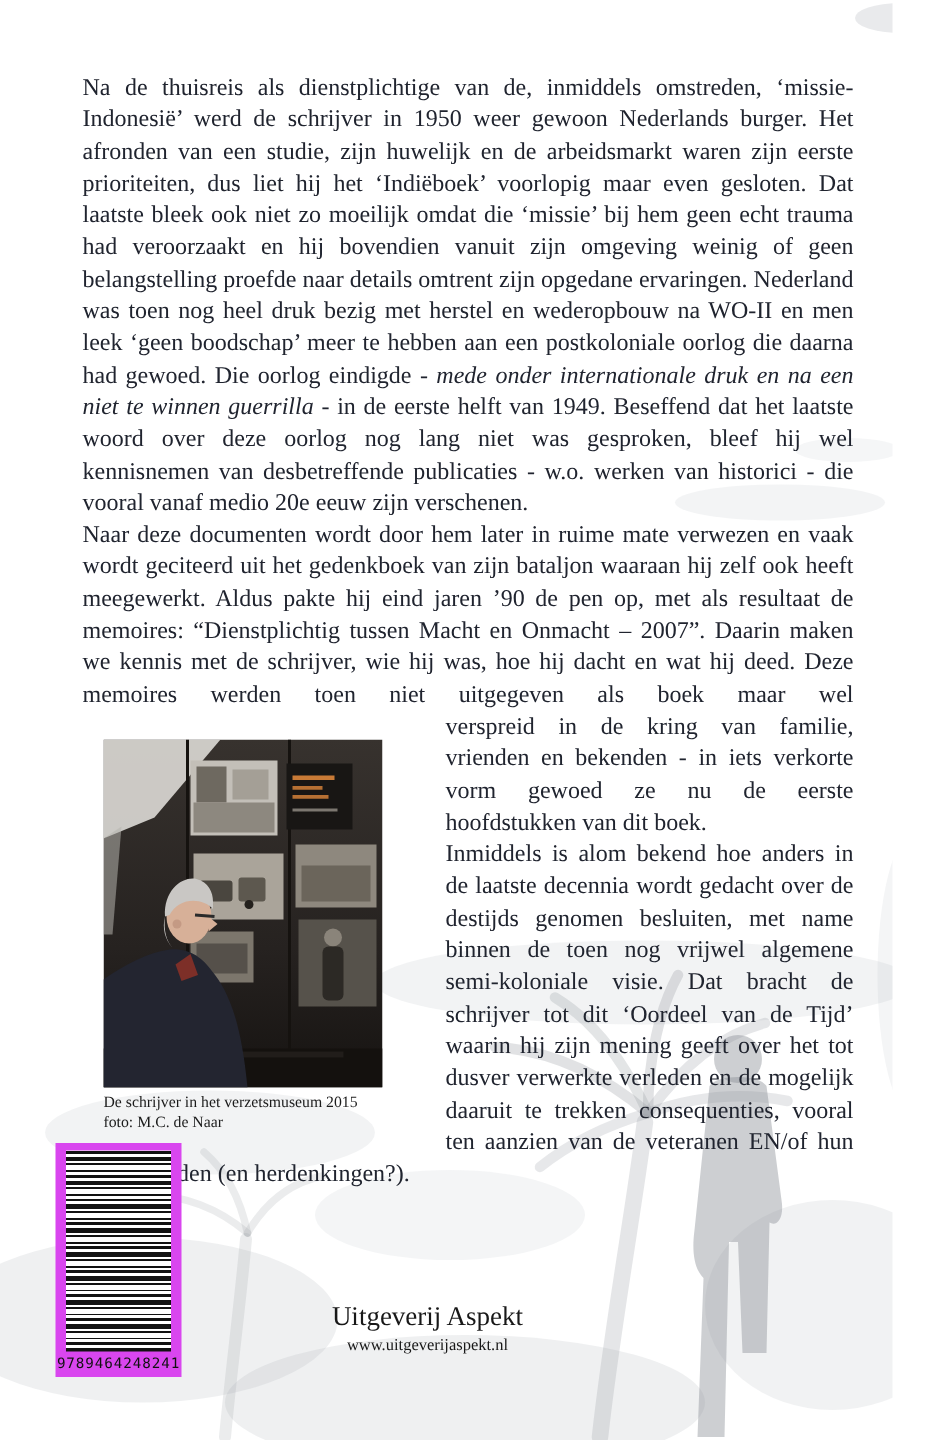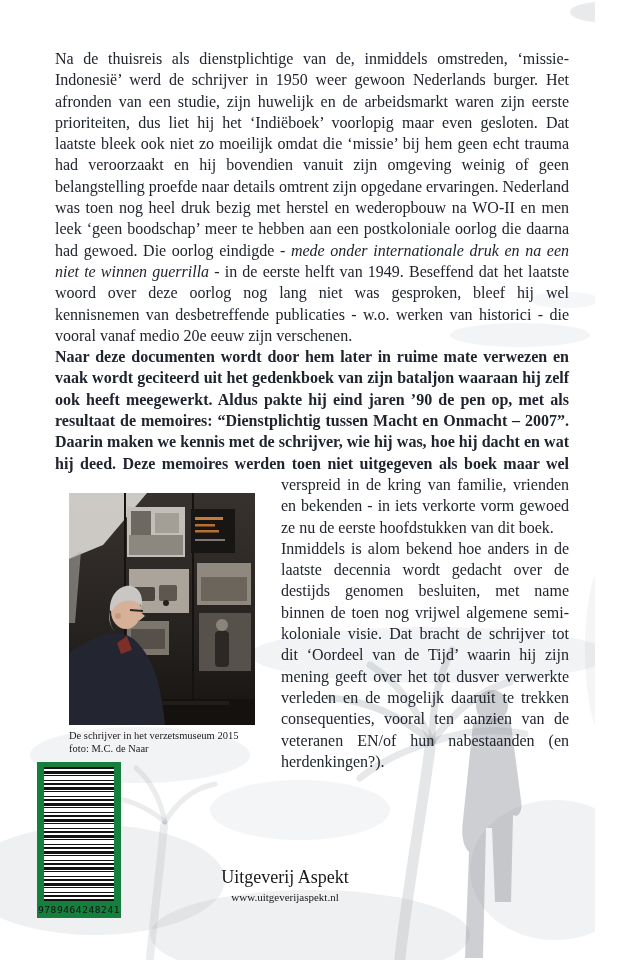--- a/index.html
+++ b/index.html
@@ -9,33 +9,33 @@
     font-family:"Liberation Serif", "DejaVu Serif", serif;
     color:#20242f;
   }
   .watermark { position:absolute; inset:0; width:625px; height:960px; z-index:0; }
   .content {
     position:absolute; left:55px; top:48px; width:514px; z-index:1;
     text-align:justify; font-size:16px; line-height:21.3px;
     hyphens:auto; -webkit-hyphens:auto;
   }
   .content p { margin:0; }
-  .justify-last { text-align-last:justify;font-weight:bold; }
+  .justify-last { text-align-last:justify; }
   .wrap-section::after { content:""; display:block; clear:both; }
   figure.author-figure {
-    float:left; width:186px; margin:5px 12px 0 0; padding:14px;
+    float:left; width:186px; margin:5px 28px 0 0; padding:14px;
   }
   .photo { width:186px; height:232px; display:block; }
   figcaption {
     font-size:10.5px; line-height:13px; margin-top:4px; color:#1b1b1b;
     text-align:left;
   }
   .barcode-box {
     position:absolute; left:37px; top:762px; width:84px; height:156px;
-    background:#15803d; z-index:2; display:flex; flex-direction:column;
+    background:#d946ef; z-index:2; display:flex; flex-direction:column;
   }
   .bars {
     flex:1; margin:5px 7px 3px 7px;
     background:repeating-linear-gradient(180deg,
       #121212 0 2px,  #ffffff 2px 4px,
       #121212 4px 7px,#ffffff 7px 8.5px,
       #121212 8.5px 9.5px, #ffffff 9.5px 13px,
       #121212 13px 14px, #ffffff 14px 16px);
   }
   .barcode-number {

